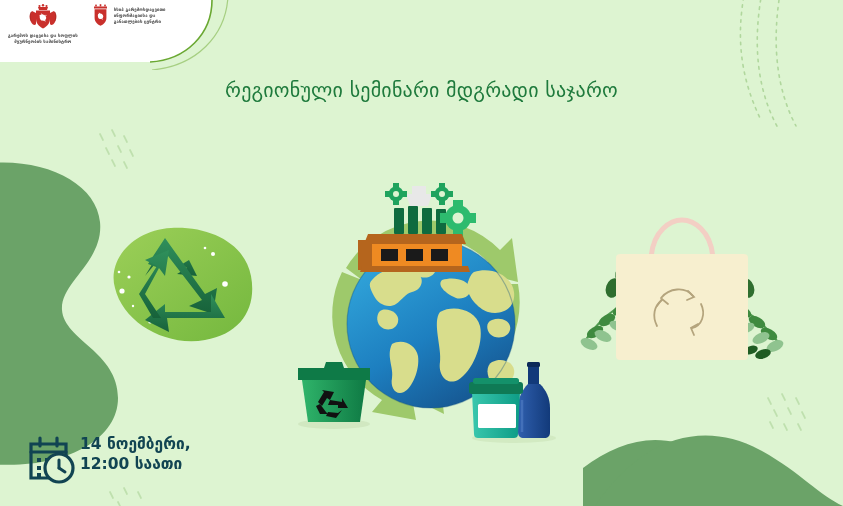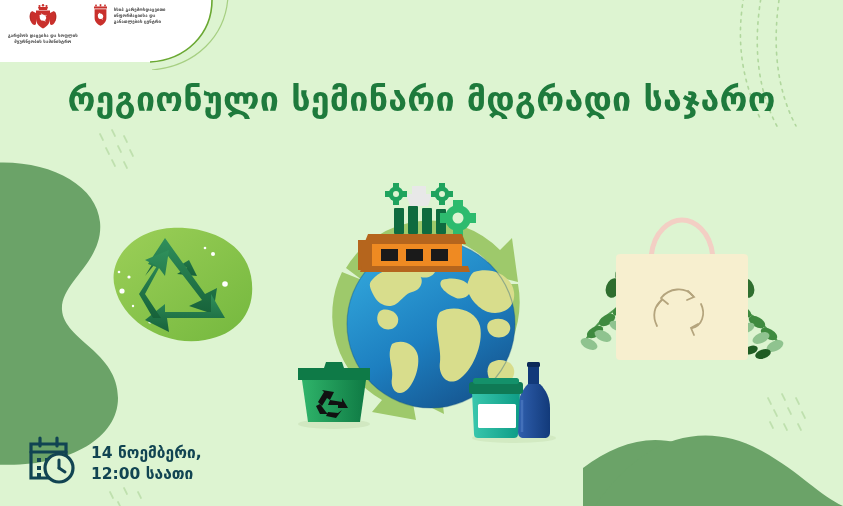--- a/index.html
+++ b/index.html
@@ -55,37 +55,37 @@
 
   
   .title {
     position: absolute;
     top: 78px;
     left: 0;
     width: 843px;
     text-align: center;
     z-index: 5;
     color: #1e7a3c;
-    font-weight: bold;
-    font-size: 34px;
+    font-weight: normal;
+    font-size: 20px;
     line-height: 1.28;
     letter-spacing: 0.2px;
     padding: 0 60px;
     box-sizing: border-box;
   }
   .title-line { display: block; }
 
   
   .date-block {
     position: absolute;
     left: 26px;
     top: 434px;
     display: flex;
-    align-items: flex-end;
-    gap: 11px;
+    align-items: flex-start;
+    gap: 0;
     z-index: 7;
   }
   .date-text {
     color: #114452;
     font-weight: bold;
     font-size: 15.5px;
     line-height: 1.32;
     white-space: pre-line;
   }
 

